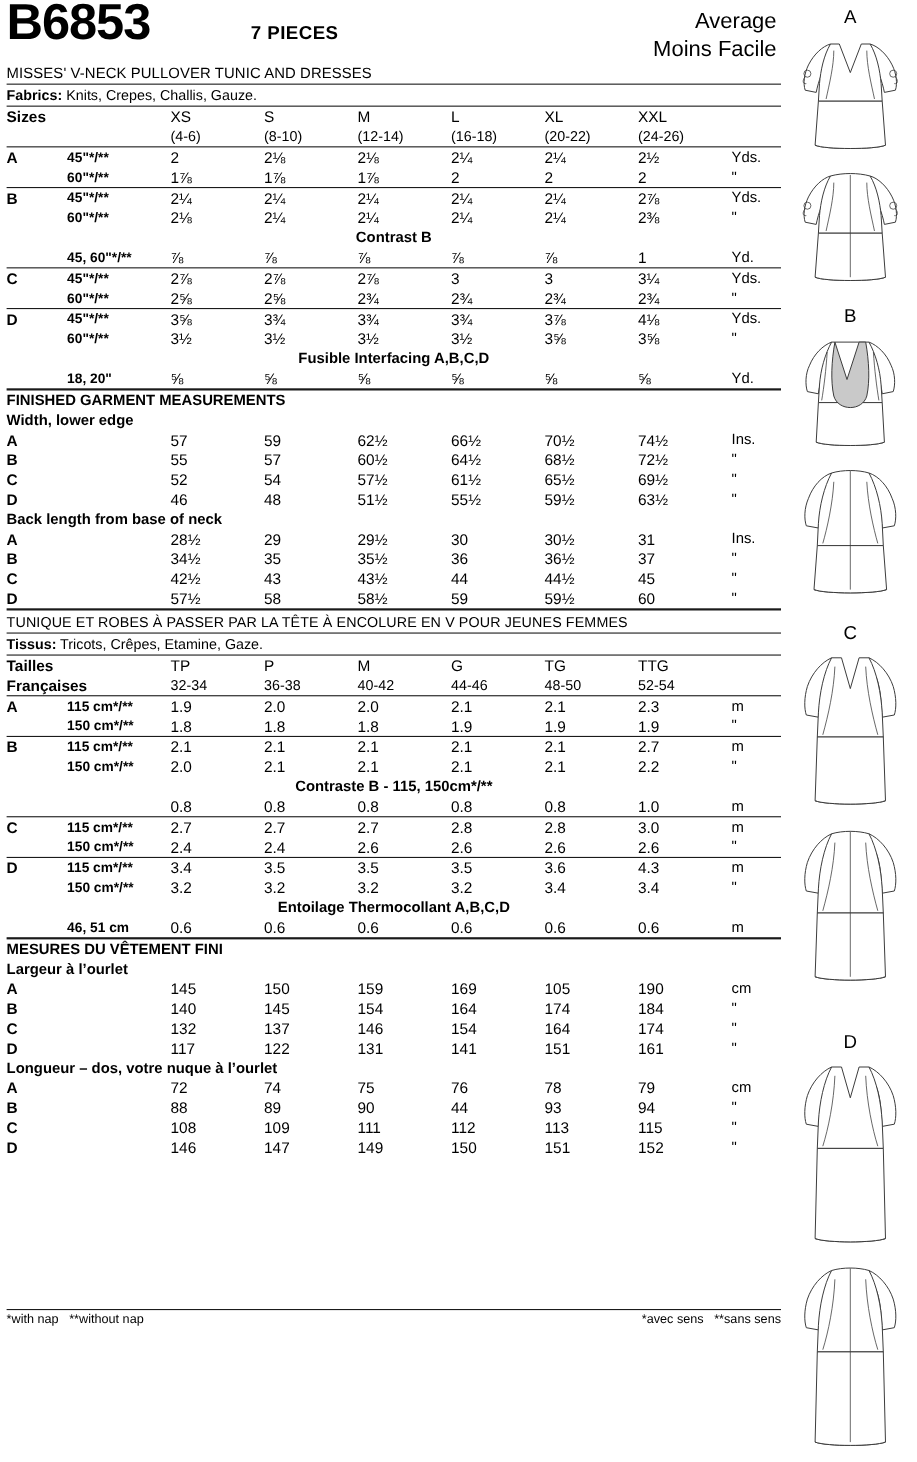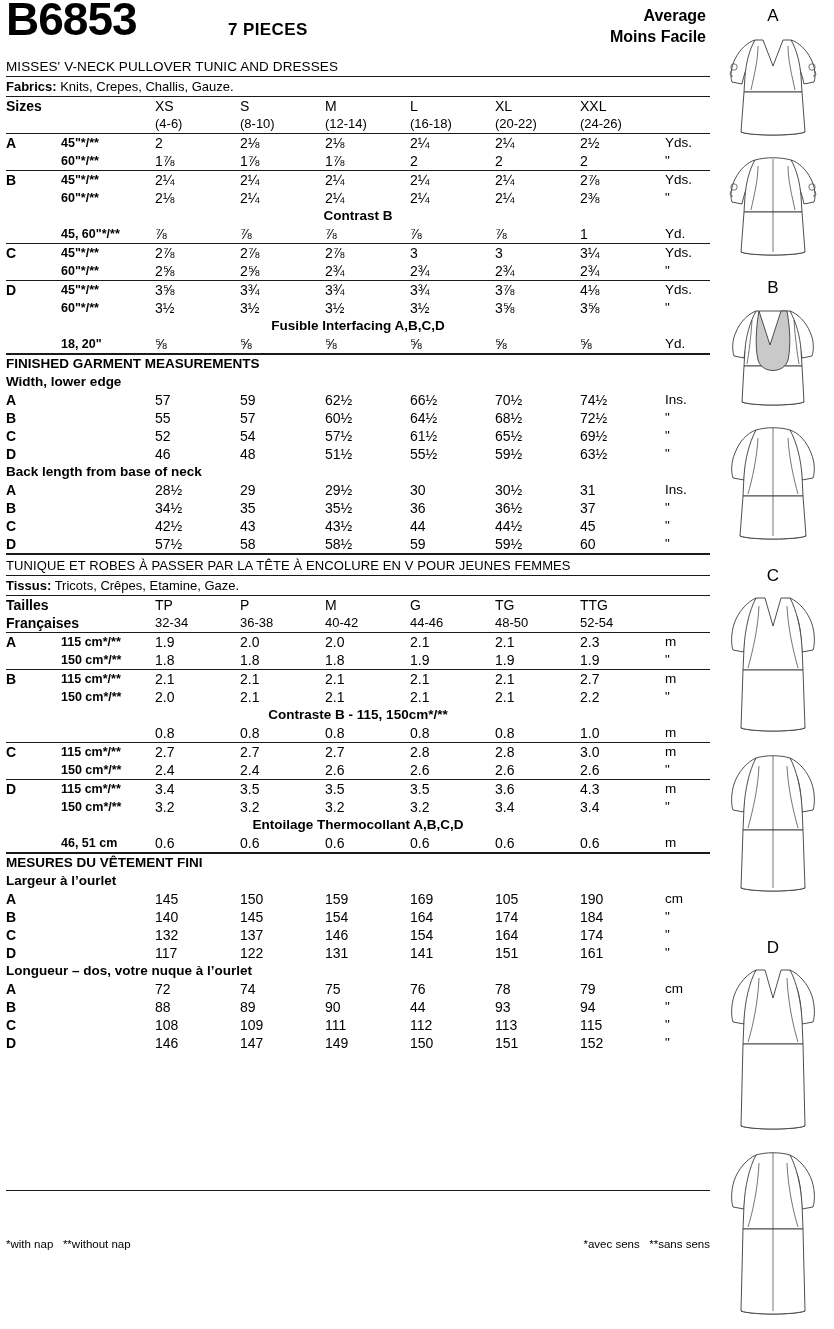--- a/index.html
+++ b/index.html
@@ -50,22 +50,22 @@
     font-size: 17px;
     font-weight: bold;
     letter-spacing: 0.4px;
   }
   .difficulty {
     position: absolute;
     left: 560px;
     top: 6px;
     width: 140px;
     text-align: right;
-    font-size: 16px;
-    font-weight: bold;
+    font-size: 20px;
+    font-weight: normal;
     line-height: 1.3;
   }
 
   .title-line {
     font-size: 13.5px;
     font-weight: normal;
     letter-spacing: 0.1px;
     padding: 1px 0 2px 0;
   }
   .title-line.fr {
@@ -133,21 +133,20 @@
     position: absolute;
     left: 6px;
     top: 1190px;
     width: 704px;
   }
   .footer-inner {
     display: flex;
     justify-content: space-between;
     font-size: 11.5px;
     padding-top: 3px;
-    margin-top: 44px;
   }
   .footer-inner span { white-space: pre; }
 
   
   .illus-col {
     position: absolute;
     left: 712px;
     top: 0;
     width: 122px;
     height: 1329px;

